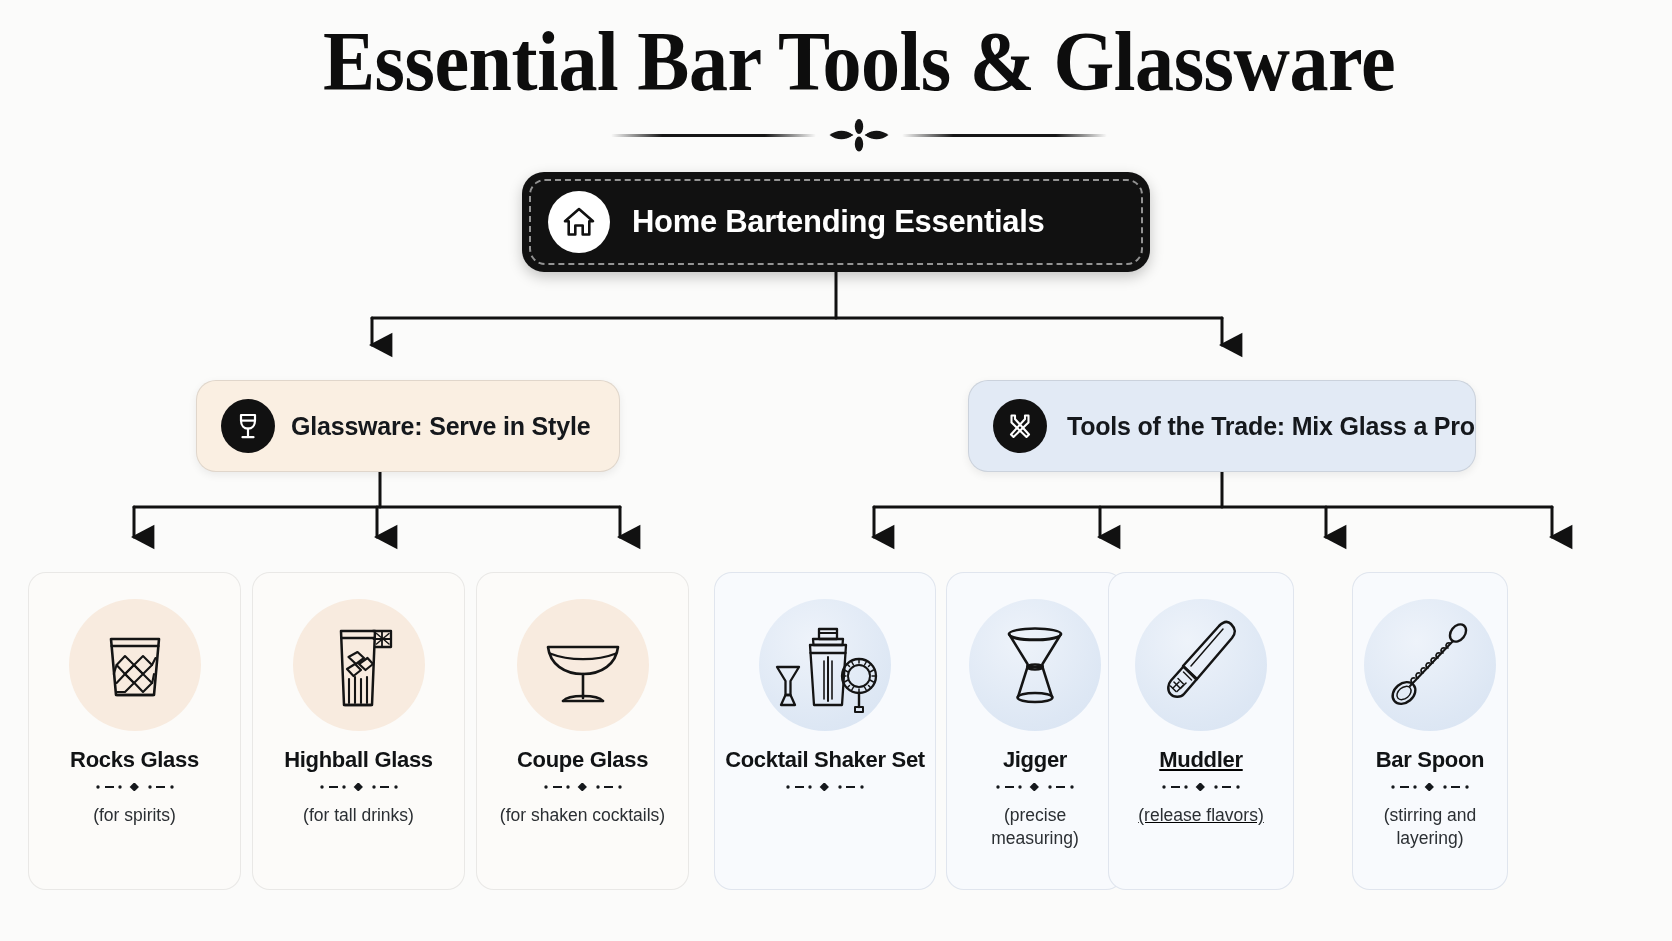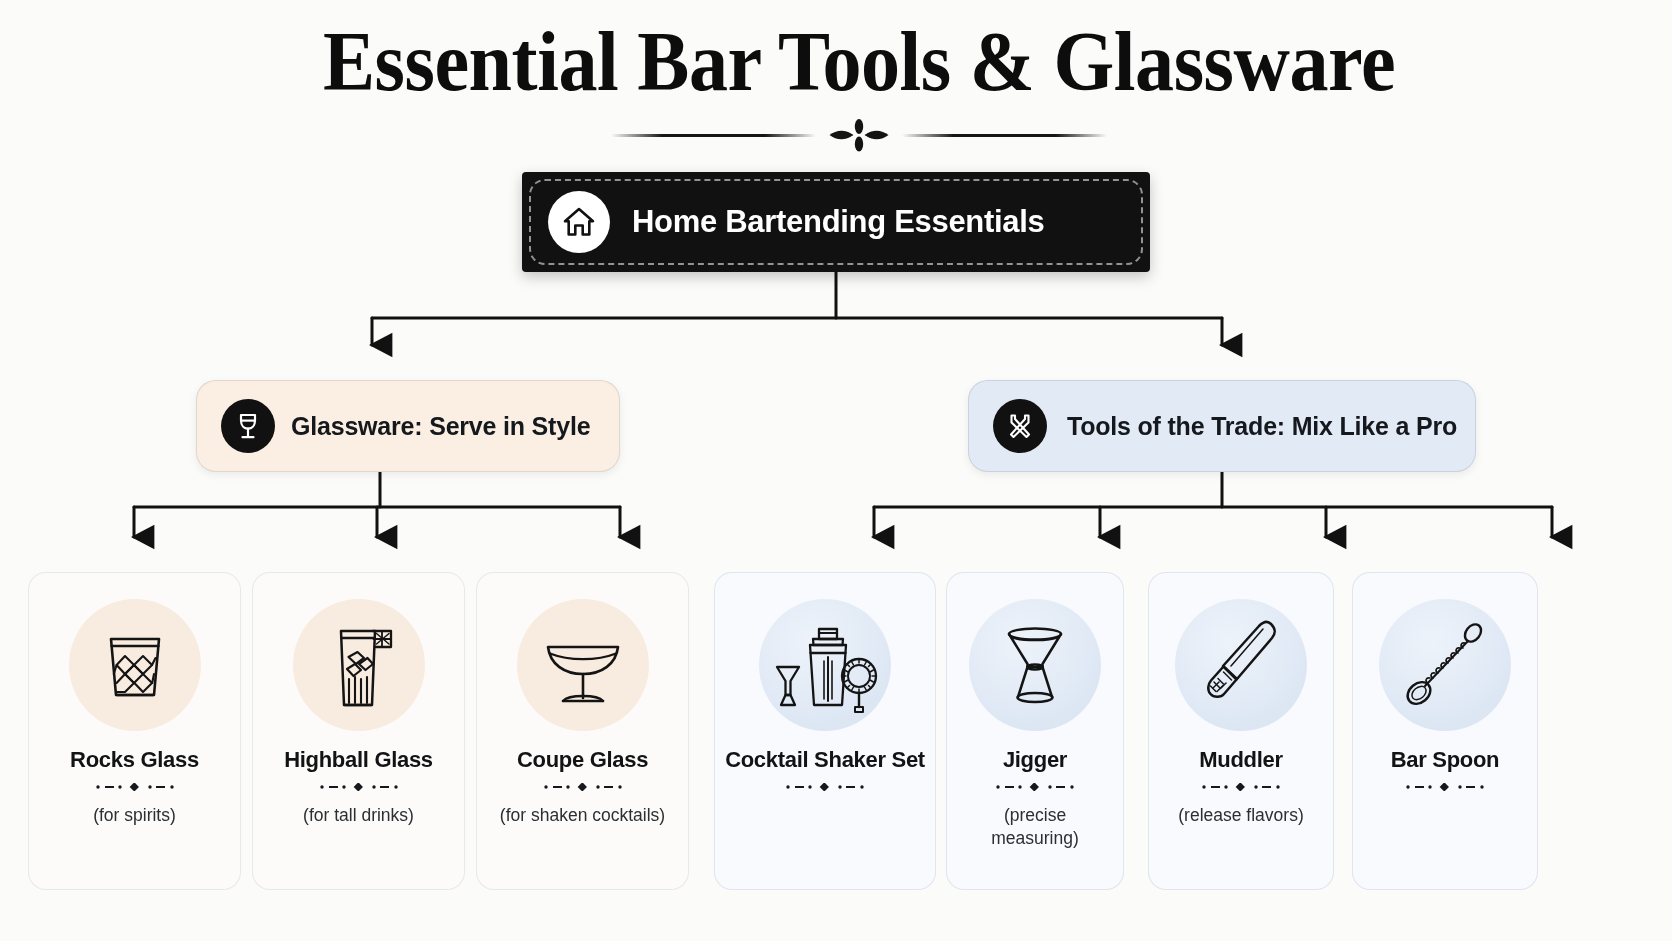--- a/index.html
+++ b/index.html
@@ -55,21 +55,21 @@
 
   
   .root-node {
     position: absolute;
     top: 172px;
     left: 50%;
     transform: translateX(-50%);
     width: 628px;
     height: 100px;
     background: #111111;
-    border-radius: 4px;
+    border-radius: 22px;
     display: flex;
     align-items: center;
     padding: 0 26px;
     gap: 22px;
     box-shadow: 0 5px 14px rgba(0,0,0,0.22);
   }
   .root-node::after {
     content: "";
     position: absolute;
     inset: 7px;
@@ -187,26 +187,26 @@
     line-height: 1.32;
     padding: 0 12px;
   }
 
   
   #card-rocks     { left: 28px; }
   #card-highball  { left: 252px; }
   #card-coupe     { left: 476px; }
   #card-shaker    { left: 714px; }
   #card-jigger    { left: 946px; }
-  #card-muddler   { left: 1148px; }
+  #card-muddler   { left: 1108px; text-decoration: underline; }
   #card-barspoon  { left: 1352px; }
   #card-shaker { width: 222px; }
   #card-jigger { width: 178px; }
   #card-muddler { width: 186px; }
-  #card-barspoon { width: 186px; }
+  #card-barspoon { width: 156px; }
 </style>
 </head>
 <body>
 
 <div class="title-wrap">
   <div class="main-title">Essential Bar Tools &amp; Glassware</div>
   <div class="ornament">
     <span class="orn-line"></span>
     <svg class="orn-mid" width="66" height="34" viewBox="0 0 66 34">
       <ellipse cx="33" cy="8.5" rx="4.2" ry="7.5" fill="#141414"></ellipse>
@@ -271,21 +271,21 @@
 
 <div class="branch" id="branch-tools">
   <span class="branch-badge">
     <svg width="32" height="32" viewBox="0 0 32 32">
       <g stroke="#ffffff" stroke-width="2.1" fill="none" stroke-linecap="round" stroke-linejoin="round">
         <path d="M7.5 5.5 L11 5.5 L11 9 L25 24.5 L22.5 27 L7.5 12.5 Z"></path>
         <path d="M24.5 5.5 L21 5.5 L21 9 L7 24.5 L9.5 27 L24.5 12.5 Z"></path>
       </g>
     </svg>
   </span>
-  <span class="branch-label">Tools of the Trade: Mix Like a Pro</span>
+  <span class="branch-label">Tools of the Trade: Mix Glass a Pro</span>
 </div>
 
 <div class="card cream" id="card-rocks">
   <span class="card-icon-circle">
     <svg width="92" height="92" viewBox="0 0 92 92">
       <g fill="none" stroke="#141414" stroke-width="2.6" stroke-linejoin="round" stroke-linecap="round">
         <path d="M22 20 L70 20 L65 76 L27 76 Z"></path>
         <path d="M22.7 27 L69.3 27"></path>
         <path d="M28 76 L64 76"></path>
         <g stroke-width="2.1">
@@ -532,13 +532,14 @@
     <svg width="84" height="8" viewBox="0 0 84 8">
       <circle cx="5" cy="4" r="1.7" fill="#15181c"></circle>
       <rect x="12" y="3" width="9" height="2" fill="#15181c"></rect>
       <circle cx="27" cy="4" r="1.7" fill="#15181c"></circle>
       <rect x="38" y="0.6" width="6.6" height="6.6" transform="rotate(45 41.3 3.9)" fill="#15181c"></rect>
       <circle cx="57" cy="4" r="1.7" fill="#15181c"></circle>
       <rect x="63" y="3" width="9" height="2" fill="#15181c"></rect>
       <circle cx="79" cy="4" r="1.7" fill="#15181c"></circle>
     </svg>
   </div>
+  <div class="card-caption">(stirring and layering)</div>
 </div>
 
 </body></html>

